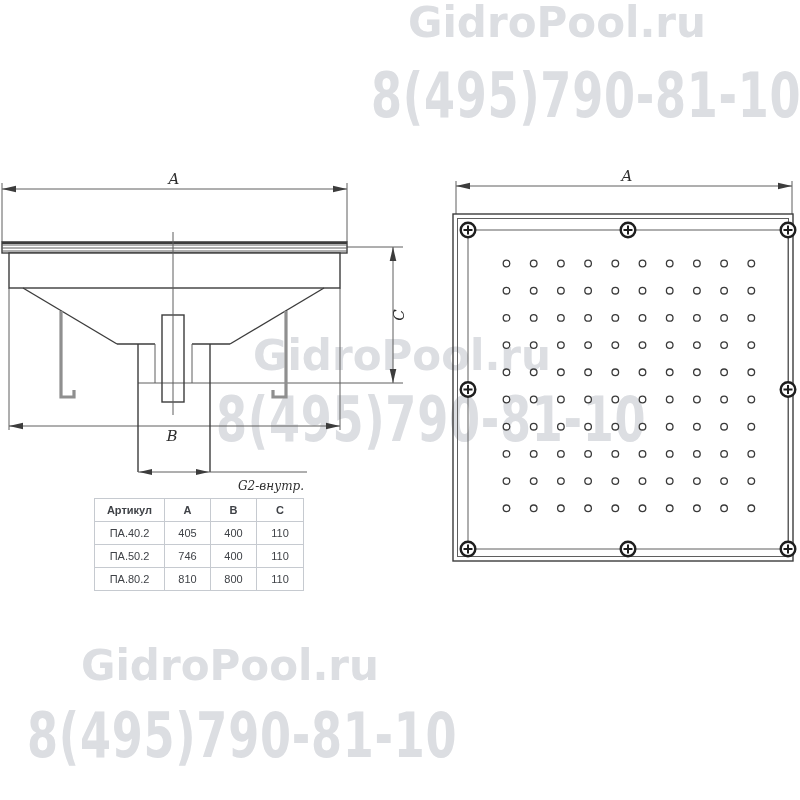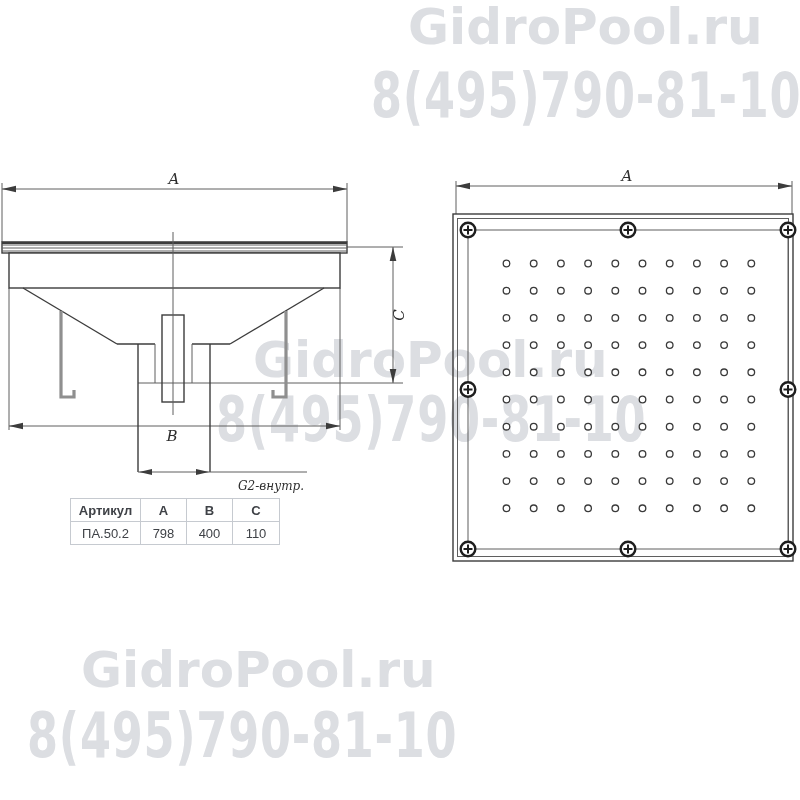--- a/index.html
+++ b/index.html
@@ -6,21 +6,21 @@
   body { font-family:"Liberation Sans", sans-serif; }
   .stage {
     position:relative; width:800px; height:800px; background:#ffffff;
     overflow:hidden;
   }
   
   .wm {
     position:absolute; z-index:0; line-height:1; white-space:nowrap;
     font-family:"DejaVu Sans", sans-serif; font-weight:bold;
   }
-  .wm-brand { font-size:50px; }
+  .wm-brand { font-size:42px; }
   .wm-phone { font-size:62px; letter-spacing:1px; transform:scaleX(0.72); transform-origin:0 0; }
   .wm-brand-top    { left:408px; top:2px; }
   .wm-phone-top    { left:371px; top:65px; }
   .wm-brand-mid    { left:253px; top:335px; }
   .wm-phone-mid    { left:216px; top:389px; }
   .wm-brand-bottom { left:81px;  top:645px; }
   .wm-phone-bottom { left:27px;  top:705px; }
   
   svg.drawing { position:absolute; left:0; top:0; z-index:1; }
   .ol  { stroke:var(--line,#3c3c3c); stroke-width:1.4; fill:none; }
@@ -29,22 +29,22 @@
   .thk { stroke:var(--line,#3c3c3c); stroke-width:2.2; fill:none; }
   .hook{ stroke:var(--hook,#8f8f8f); stroke-width:3.2; fill:none; }
   .arr { fill:var(--line,#3c3c3c); stroke:none; }
   .hole{ stroke:#3a3a3a; stroke-width:1.3; fill:#ffffff; }
   .scrw{ stroke:#1e1e1e; stroke-width:2.4; fill:#ffffff; }
   .slot{ stroke:#1e1e1e; stroke-width:2;   fill:none; }
   .dimlbl { font:italic 15px "DejaVu Serif", serif; fill:#2d2d2d; }
   .dimsm  { font:italic 12px "DejaVu Serif", serif; fill:#2d2d2d; }
   
   table.dims {
-    position:absolute; left:70px; top:498px; z-index:2;
-    border-collapse:collapse; font-size:13px; table-layout:fixed;
+    position:absolute; left:94px; top:498px; z-index:2;
+    border-collapse:collapse; font-size:11px; table-layout:fixed;
   }
   table.dims th, table.dims td {
     border:1px solid var(--tb,#c6cad0); background:#ffffff;
     text-align:center; vertical-align:middle; height:22px; padding:0;
     color:var(--tt,#3f4247); font-family:"Liberation Sans", sans-serif;
   }
   table.dims th { font-weight:bold; }
 </style>
 </head>
 <body>
@@ -287,20 +287,32 @@
     <thead>
       <tr>
         <th>Артикул</th>
         <th>A</th>
         <th>B</th>
         <th>C</th>
       </tr>
     </thead>
     <tbody id="table-body">
         <tr>
+          <td>ПА.40.2</td>
+          <td>405</td>
+          <td>400</td>
+          <td>110</td>
+        </tr>
+        <tr>
           <td>ПА.50.2</td>
-          <td>798</td>
+          <td>746</td>
           <td>400</td>
+          <td>110</td>
+        </tr>
+        <tr>
+          <td>ПА.80.2</td>
+          <td>810</td>
+          <td>800</td>
           <td>110</td>
         </tr>
       </tbody>
   </table>
 </div>
 
 </body></html>

